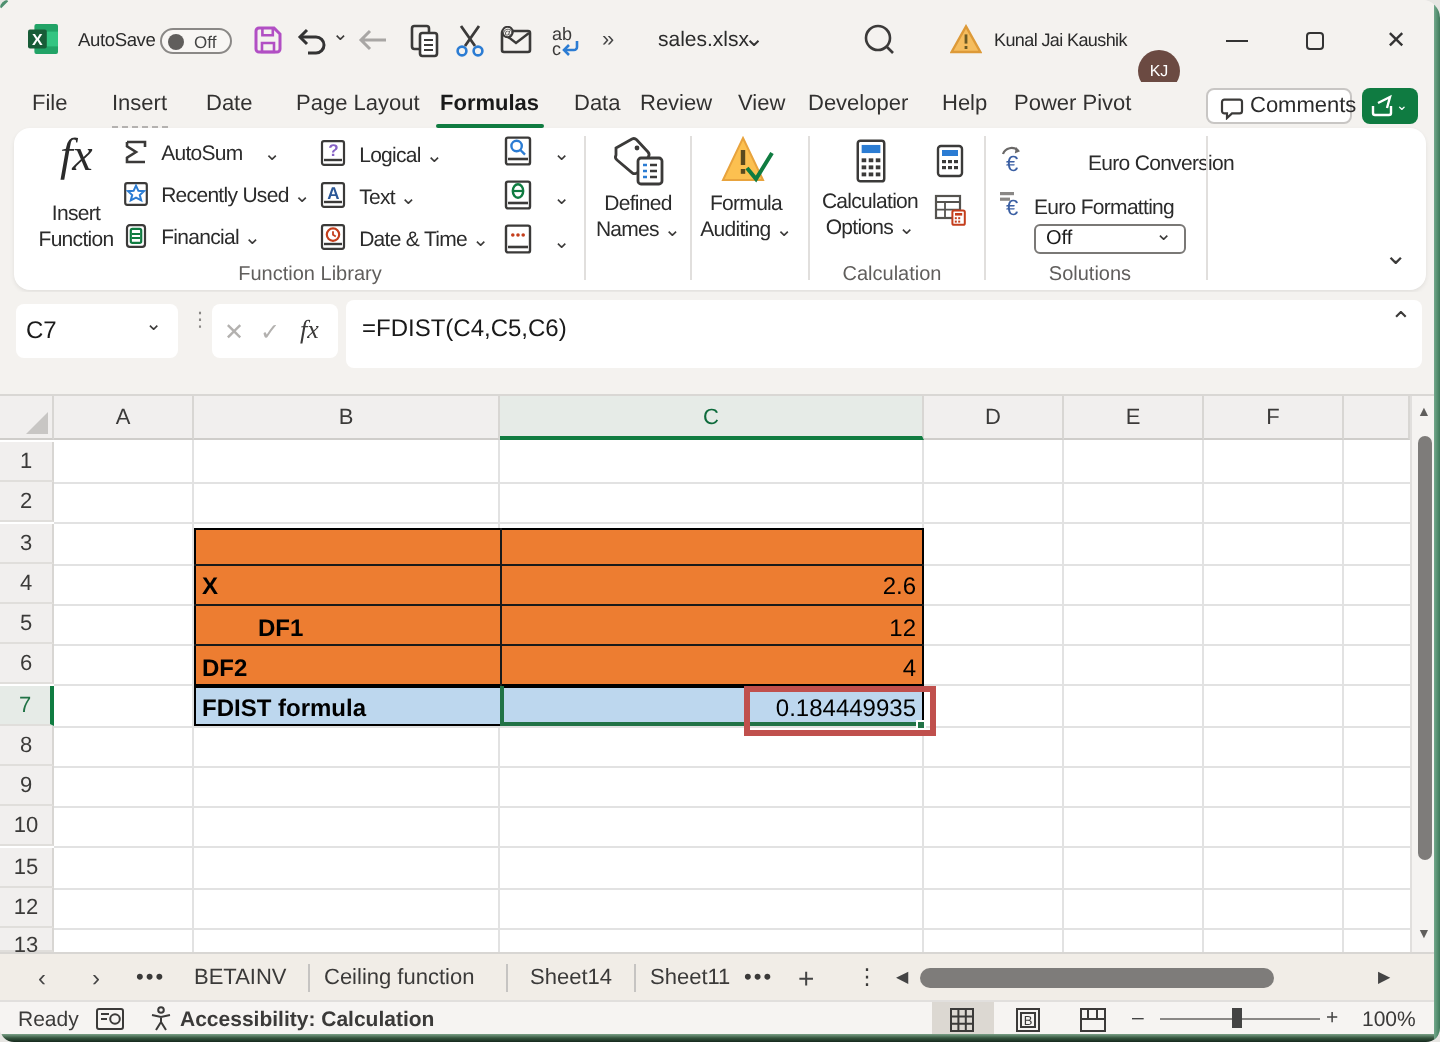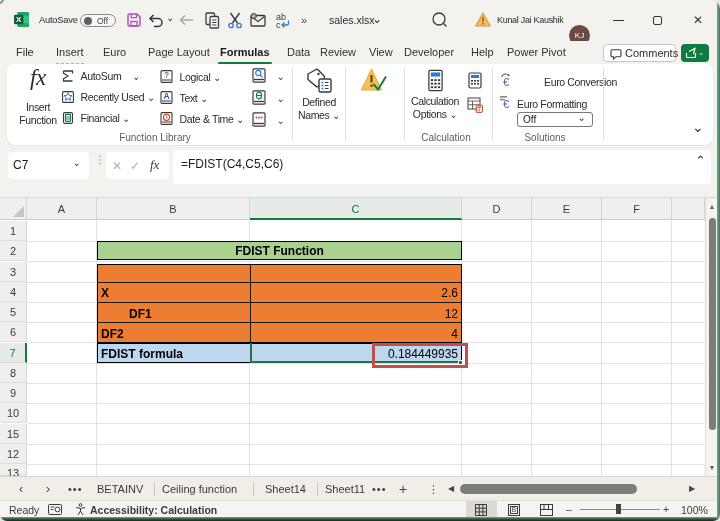--- a/index.html
+++ b/index.html
@@ -146,21 +146,21 @@
   <div class="tb-small" style="left:497px;top:14.5px;font-size:9px;letter-spacing:-0.3px;">Kunal Jai Kaushik</div>
   <div class="avatar">KJ</div>
   <div class="abs" style="left:613px;top:19.5px;width:11px;height:1.4px;background:#333;"></div>
   <div class="abs" style="left:653px;top:16px;width:9px;height:9px;border:1.2px solid #333;border-radius:2px;"></div>
   <div class="winbtn" style="left:691px;font-size:12px;">✕</div>
 </div>
 
 <div class="rtabs">
   <div class="rtab" style="left:16px;">File</div>
   <div class="rtab" style="left:56px;border-bottom:1px dashed #b5b3b1;">Insert</div>
-  <div class="rtab" style="left:103px;">Euro</div>
+  <div class="rtab" style="left:103px;">Date</div>
   <div class="rtab" style="left:148px;">Page Layout</div>
   <div class="rtab active" style="left:220px;">Formulas</div>
   <div class="rtab" style="left:287px;">Data</div>
   <div class="rtab" style="left:320px;">Review</div>
   <div class="rtab" style="left:369px;">View</div>
   <div class="rtab" style="left:404px;">Developer</div>
   <div class="rtab" style="left:471px;">Help</div>
   <div class="rtab" style="left:507px;">Power Pivot</div>
   <div class="comments-btn">
     <svg style="position:absolute;left:6px;top:3.5px" width="12" height="11" viewBox="0 0 12 11">
@@ -276,20 +276,21 @@
   </div>
   <div class="rsep" style="left:345px;"></div>
 
   <div class="big-btn" style="left:344px;top:2px;width:58px;">
     <svg style="margin:1px auto 0" width="27" height="28" viewBox="0 0 27 28">
       <path d="M11.5 2 L21.5 23 H1.5 Z" fill="#fcc050" stroke="#e8a33d" stroke-width="1"></path>
       <rect x="10.4" y="8" width="2.2" height="7.5" fill="#5a4a1e"></rect>
       <rect x="10.4" y="17.5" width="2.2" height="2.4" fill="#5a4a1e"></rect>
       <path d="M13.5 17 L18 22.5 L26 9.5" fill="none" stroke="#107c41" stroke-width="2"></path>
     </svg>
+    <div style="margin-top:1px;">Formula<br>Auditing <span class="caret">⌄</span></div>
   </div>
   <div class="rsep" style="left:404px;"></div>
 
   <div class="big-btn" style="left:406px;top:2px;width:58px;">
     <svg style="margin:2px auto 0" width="15" height="25" viewBox="0 0 17 25">
       <rect x="1" y="1" width="15" height="23" rx="1.5" fill="none" stroke="#3b3a39" stroke-width="1.4"></rect>
       <rect x="3.2" y="3.4" width="10.6" height="4.6" fill="#2b7cd3"></rect>
       <g fill="#3b3a39">
         <rect x="3.2" y="11" width="2.6" height="2.2"></rect>
             <rect x="7.2" y="11" width="2.6" height="2.2"></rect>
@@ -407,22 +408,20 @@
   <div class="gl-h" style="top:103.8px;width:678px;"></div>
   <div class="gl-h" style="top:124px;width:678px;"></div>
   <div class="gl-h" style="top:144.3px;width:678px;"></div>
   <div class="gl-h" style="top:164.5px;width:678px;"></div>
   <div class="gl-h" style="top:184.8px;width:678px;"></div>
   <div class="gl-h" style="top:205px;width:678px;"></div>
   <div class="gl-h" style="top:225.3px;width:678px;"></div>
   <div class="gl-h" style="top:245.5px;width:678px;"></div>
   <div class="gl-h" style="top:265.8px;width:678px;"></div>
 
-  <div class="abs" style="left:97px;top:43.3px;width:365px;height:19px;background:#a9d08e;border:1px solid #000;
-       text-align:center;font-weight:bold;font-size:12px;line-height:18px;">FDIST Function</div>
   <div class="abs" style="left:97px;top:65.5px;width:365px;height:79px;background:#ed7d31;border:1px solid #000;"></div>
   <div class="abs" style="left:97px;top:83.6px;width:365px;height:1px;background:#1a1a1a;"></div>
   <div class="abs" style="left:97px;top:103.8px;width:365px;height:1px;background:#1a1a1a;"></div>
   <div class="abs" style="left:97px;top:124.1px;width:365px;height:1px;background:#1a1a1a;"></div>
   <div class="abs" style="left:250px;top:65.5px;width:1px;height:99px;background:#1a1a1a;"></div>
   <div class="abs" style="left:97px;top:144.5px;width:365px;height:20.3px;background:#bdd7ee;border:1px solid #000;"></div>
   <div class="tcell" style="left:101px;top:88.3px;font-weight:bold;">X</div>
   <div class="tcell" style="left:101px;top:108.5px;font-weight:bold;padding-left:28px;">DF1</div>
   <div class="tcell" style="left:101px;top:128.8px;font-weight:bold;">DF2</div>
   <div class="tcell" style="left:101px;top:148.5px;font-weight:bold;">FDIST formula</div>

